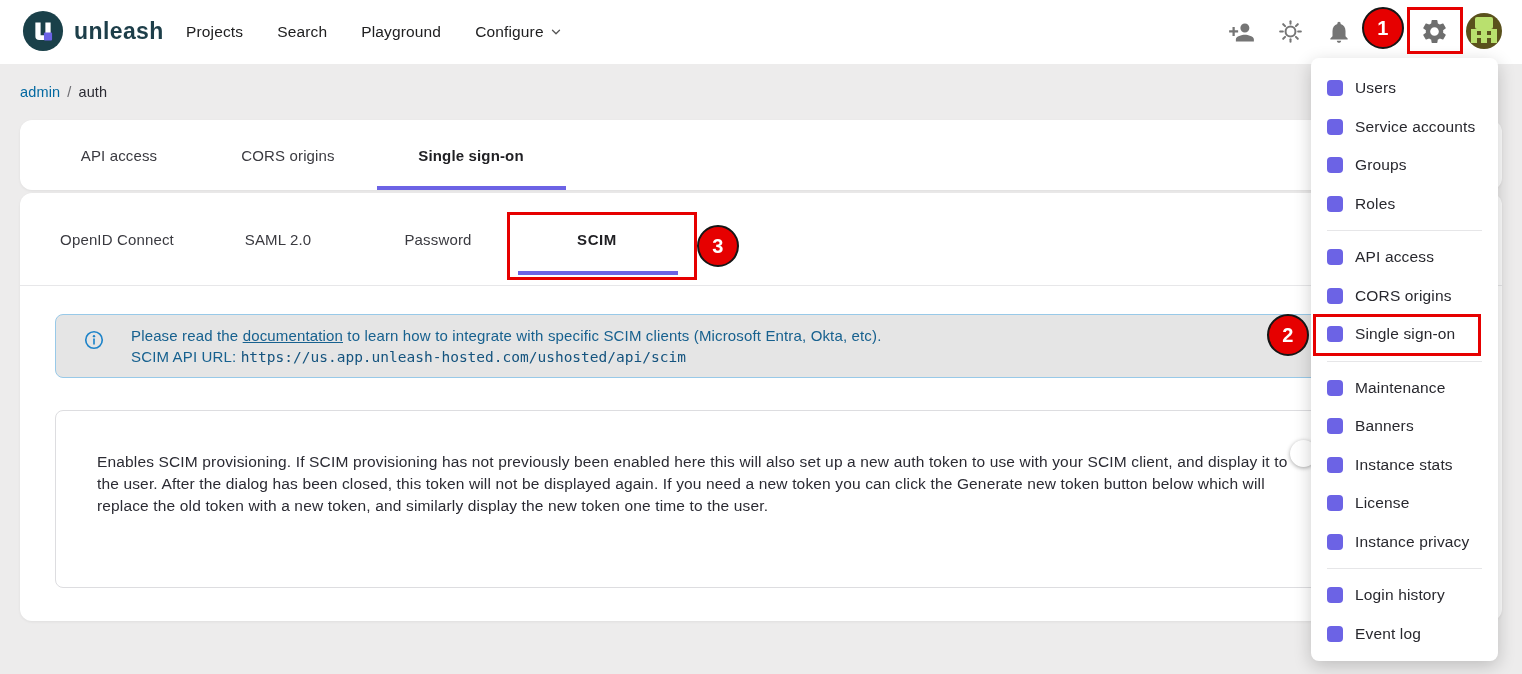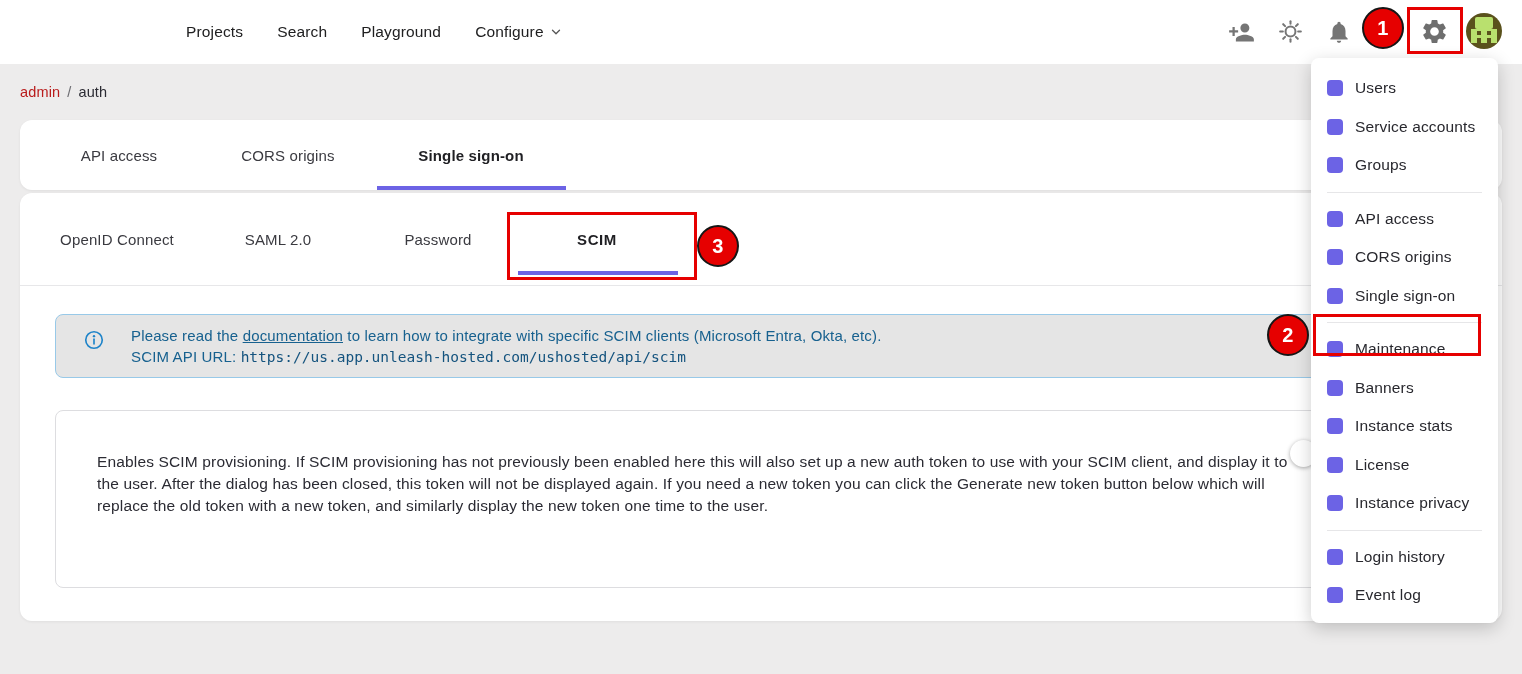--- a/index.html
+++ b/index.html
@@ -13,21 +13,21 @@
   
   .header{position:absolute;left:0;top:0;width:1522px;height:64px;background:#ffffff;}
   .brand{position:absolute;left:22px;top:10px;display:flex;align-items:center;gap:10px;cursor:pointer;}
   .brand-name{font-size:23px;font-weight:700;color:#1d3e49;letter-spacing:.4px;}
   .main-nav{position:absolute;left:186px;top:0;height:64px;display:flex;align-items:center;gap:34px;}
   .nav-item{font-size:15.5px;color:#202021;cursor:pointer;display:flex;align-items:center;gap:5px;}
   .icon-btn{position:absolute;cursor:pointer;display:flex;align-items:center;justify-content:center;}
   .avatar{position:absolute;left:1466px;top:13px;width:36px;height:36px;border-radius:50%;overflow:hidden;background:#5a511c;cursor:pointer;}
   
   .breadcrumb{position:absolute;left:20px;top:84px;font-size:14.5px;display:flex;gap:7px;align-items:center;}
-  .crumb-link{color:#b91c1c;cursor:pointer;}
+  .crumb-link{color:#0369a1;cursor:pointer;}
   .crumb-sep{color:#6b6b70;}
   .crumb-current{color:#2b2b33;}
   
   .card{position:absolute;background:#fff;border-radius:12px;box-shadow:0 1px 3px rgba(0,0,0,.06);}
   .card-tabs{left:20px;top:120px;width:1482px;height:70px;}
   .card-main{left:20px;top:193px;width:1482px;height:428px;padding-left:16px;}
   .tab-label{position:absolute;transform:translateX(-50%);top:0;height:70px;display:flex;align-items:center;font-size:15px;color:#3a3a40;cursor:pointer;white-space:nowrap;}
   .tab-label.active{font-weight:700;color:#1f1f23;}
   .tab-underline{position:absolute;left:357px;bottom:0;width:189px;height:4px;background:#6c63e5;}
   .subtab-row{position:absolute;left:0;top:0;width:100%;height:93px;border-bottom:1px solid #e7e7e9;}
@@ -56,20 +56,28 @@
   .ann-badge{width:42px;height:42px;border-radius:50%;background:#e60000;border:2px solid #161616;color:#fff;font-size:20px;font-weight:700;display:flex;align-items:center;justify-content:center;}
   .ann-box{border:3px solid #e60000;background:transparent;}
   .z110{z-index:110;}
 </style>
 </head>
 <body>
 
 <div id="screen">
 
   <div class="header">
+    <div class="brand">
+      <svg width="42" height="42" viewBox="0 0 44 44">
+        <circle cx="22" cy="22" r="21" fill="#1A4049"></circle>
+        <path d="M14 13h5.5v13.5h5V13H30v14.5a4 4 0 0 1-4 4h-8a4 4 0 0 1-4-4z" fill="#ffffff"></path>
+        <rect x="23" y="23.5" width="8.5" height="8.5" rx="1" fill="#6c63e5"></rect>
+      </svg>
+      <span class="brand-name">unleash</span>
+    </div>
 
     <div class="main-nav">
       <div class="nav-item">Projects</div>
       <div class="nav-item">Search</div>
       <div class="nav-item">Playground</div>
       <div class="nav-item">
         <span>Configure</span>
         <svg width="14" height="14" viewBox="0 0 24 24">
           <path d="M6 9l6 6 6-6" stroke="#555" stroke-width="2.2" fill="none" stroke-linecap="round" stroke-linejoin="round"></path>
         </svg>
@@ -168,20 +176,24 @@
       <span class="menu-label">Users</span>
     </div>
     <div class="menu-item">
       <span class="menu-sq"></span>
       <span class="menu-label">Service accounts</span>
     </div>
     <div class="menu-item">
       <span class="menu-sq"></span>
       <span class="menu-label">Groups</span>
     </div>
+    <div class="menu-item">
+      <span class="menu-sq"></span>
+      <span class="menu-label">Roles</span>
+    </div>
     <div class="menu-divider"></div>
     <div class="menu-item">
       <span class="menu-sq"></span>
       <span class="menu-label">API access</span>
     </div>
     <div class="menu-item">
       <span class="menu-sq"></span>
       <span class="menu-label">CORS origins</span>
     </div>
     <div class="menu-item">

